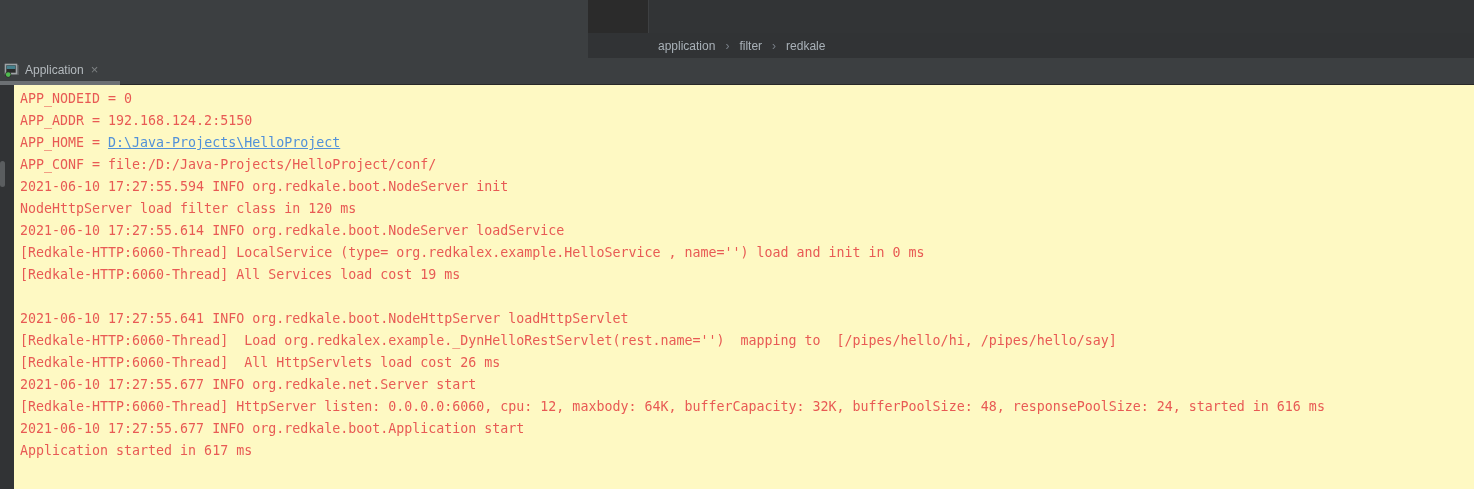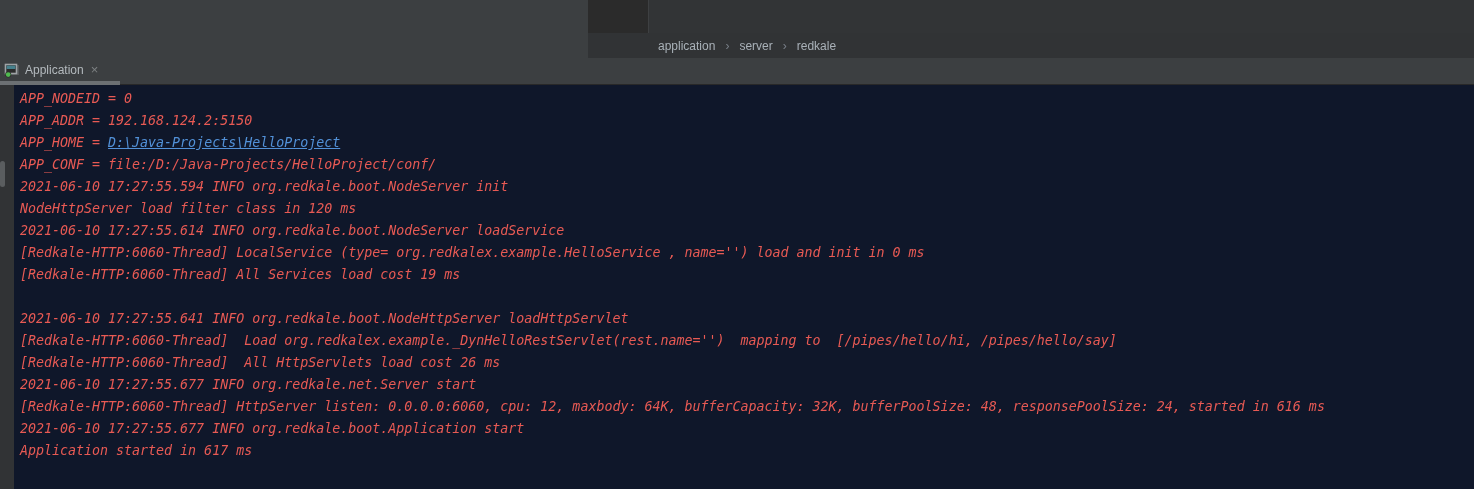--- a/index.html
+++ b/index.html
@@ -21,21 +21,21 @@
   .tab-bar { position:absolute; left:0; top:58px; width:100%; height:27px; background:#3c3f41;
              border-bottom:1px solid #282828; }
   .tab { position:absolute; left:0; top:0; height:23px; display:flex; align-items:center;
          padding:0 6px 0 4px; color:#b4babe; font-size:12px; }
   .tab-icon { width:16px; height:16px; margin-right:5px; position:relative; }
   .tab-label { margin-right:7px; }
   .tab-close { color:#7d8183; font-size:13px; line-height:13px; cursor:pointer; }
   .tab-underline { position:absolute; left:0; top:23px; width:120px; height:4px; background:#6c7073; }
 
   
-  .console { position:absolute; left:0; top:85px; right:0; bottom:0; background:#0f172a;font-style:italic; }
+  .console { position:absolute; left:0; top:85px; right:0; bottom:0; background:#fef9c3; }
   .console-gutter { position:absolute; left:0; top:0; width:14px; bottom:0; background:#313335; }
   .gutter-thumb { position:absolute; left:0; top:76px; width:5px; height:26px;
                   background:#5a5d5f; border-radius:3px; }
   .console-output { position:absolute; left:20px; top:3px; right:0;
                     font-family:"DejaVu Sans Mono", monospace; font-size:13.3px;
                     line-height:22px; white-space:pre; color:#e85a54; }
   .console-line { height:22px; }
   .link { color:#5291d8; text-decoration:underline; cursor:pointer;margin-top:48px; }
 </style>
 </head>
@@ -43,21 +43,21 @@
 
 <div class="left-panel"></div>
 
 <div class="editor-top">
   <div class="editor-top-right"></div>
 </div>
 
 <div class="breadcrumb-bar">
   <span class="crumb">application</span>
   <span class="crumb-sep">›</span>
-  <span class="crumb">server</span>
+  <span class="crumb">filter</span>
   <span class="crumb-sep">›</span>
   <span class="crumb">redkale</span>
 </div>
 
 <div class="tab-bar">
   <div class="tab">
     <span class="tab-icon">
       <svg width="16" height="16" viewBox="0 0 16 16">
         <rect x="3.5" y="3.5" width="11" height="9" fill="#55585a" stroke="#55585a" stroke-width="1"></rect>
         <rect x="1.5" y="2.5" width="11" height="9" fill="#2b2b2b" stroke="#9fa3a6" stroke-width="1.6"></rect>

